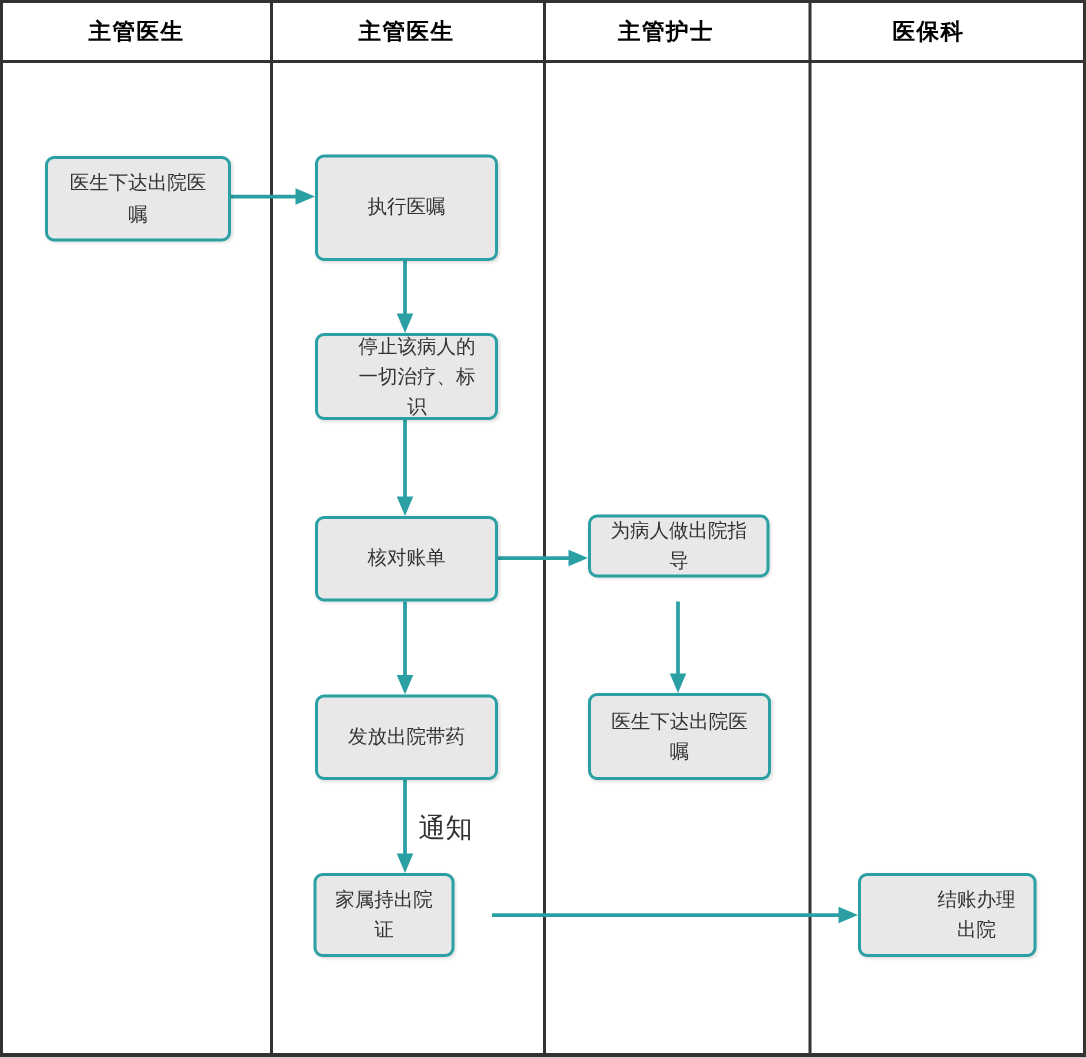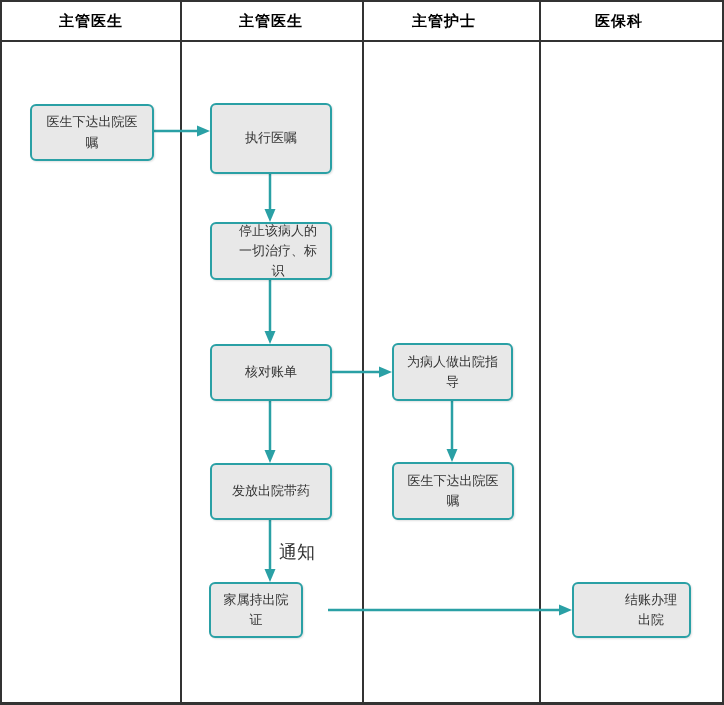--- a/index.html
+++ b/index.html
@@ -117,21 +117,21 @@
       </div>
       <div class="flow-node" style="left: 208px; top: 101px; width: 122px; height: 71px;">
         <span>执行医嘱</span>
       </div>
       <div class="flow-node" style="left: 208px; top: 220px; width: 122px; height: 58px; padding-left: 23px;">
         <span>停止该病人的一切治疗、标识</span>
       </div>
       <div class="flow-node" style="left: 208px; top: 342px; width: 122px; height: 57px; align-items: center;">
         <span>核对账单</span>
       </div>
-      <div class="flow-node" style="left: 390px; top: 341px; width: 121px; height: 58px;">
+      <div class="flow-node" style="left: 390px; top: 341px; width: 121px; height: 42px;">
         <span>为病人做出院指导</span>
       </div>
       <div class="flow-node" style="left: 208px; top: 461px; width: 122px; height: 57px;">
         <span>发放出院带药</span>
       </div>
       <div class="flow-node" style="left: 390px; top: 460px; width: 122px; height: 58px;">
         <span>医生下达出院医嘱</span>
       </div>
       <div class="flow-node" style="left: 207px; top: 580px; width: 94px; height: 56px;">
         <span>家属持出院证</span>

